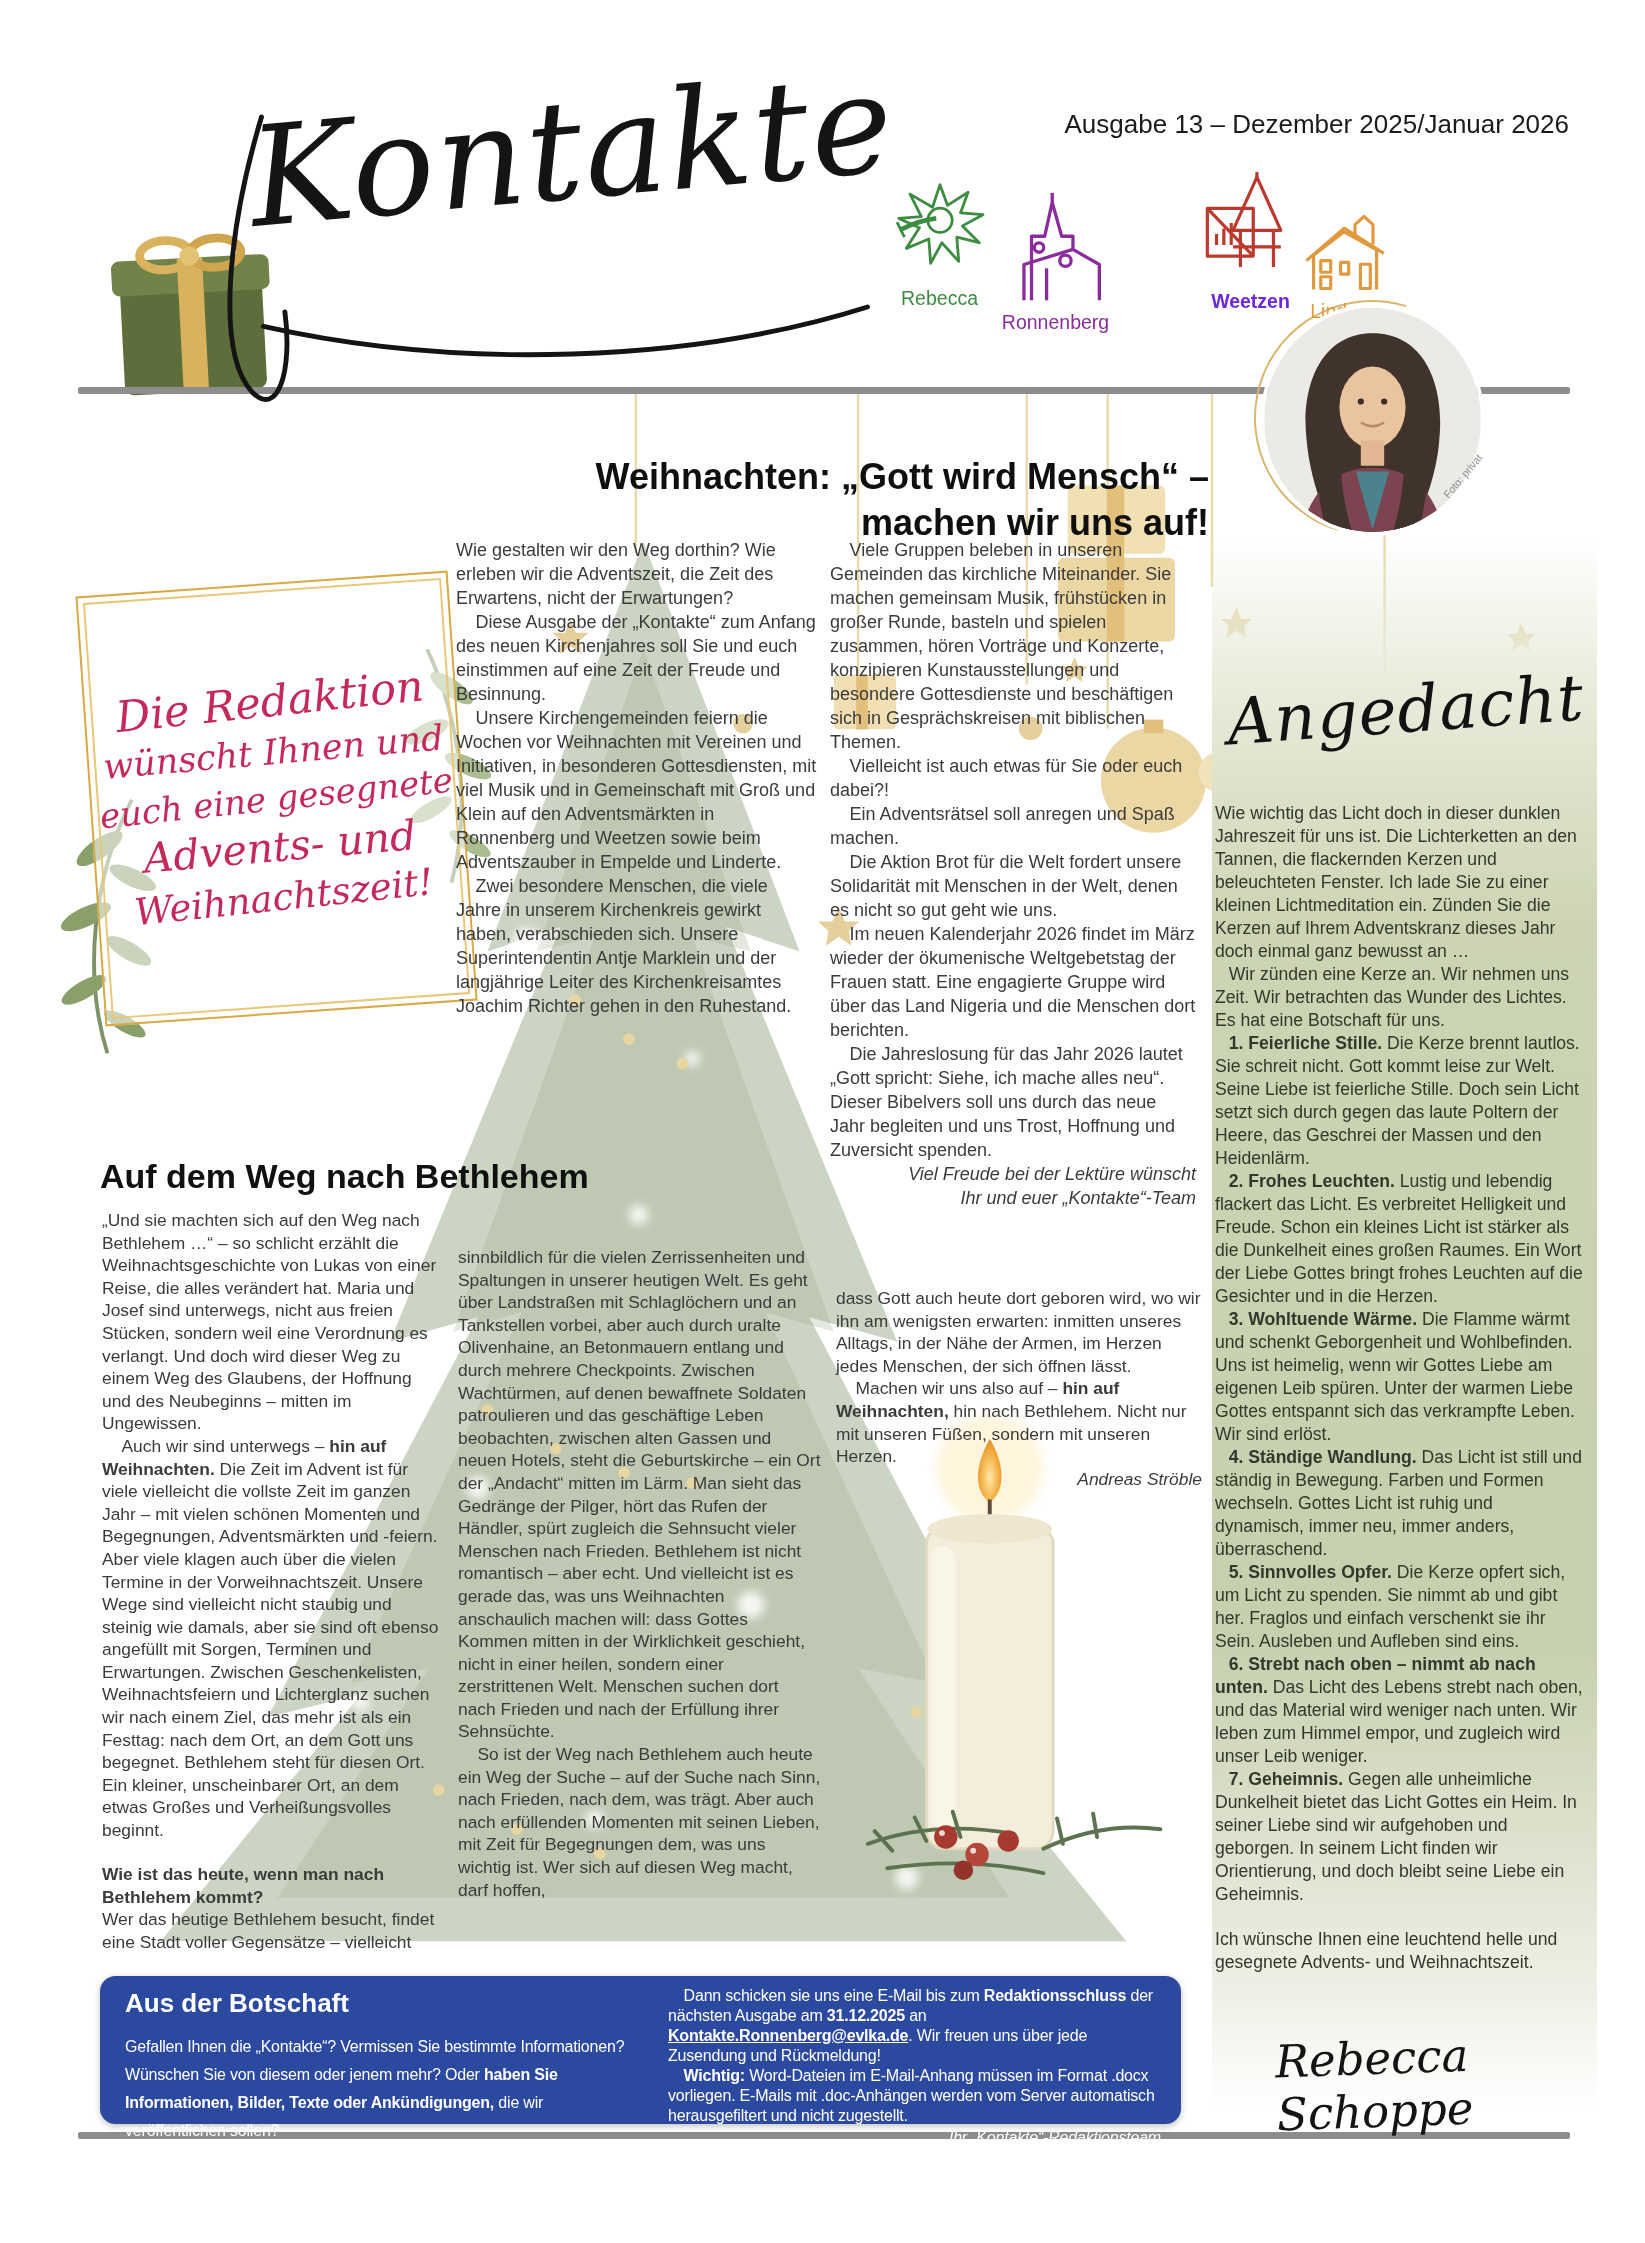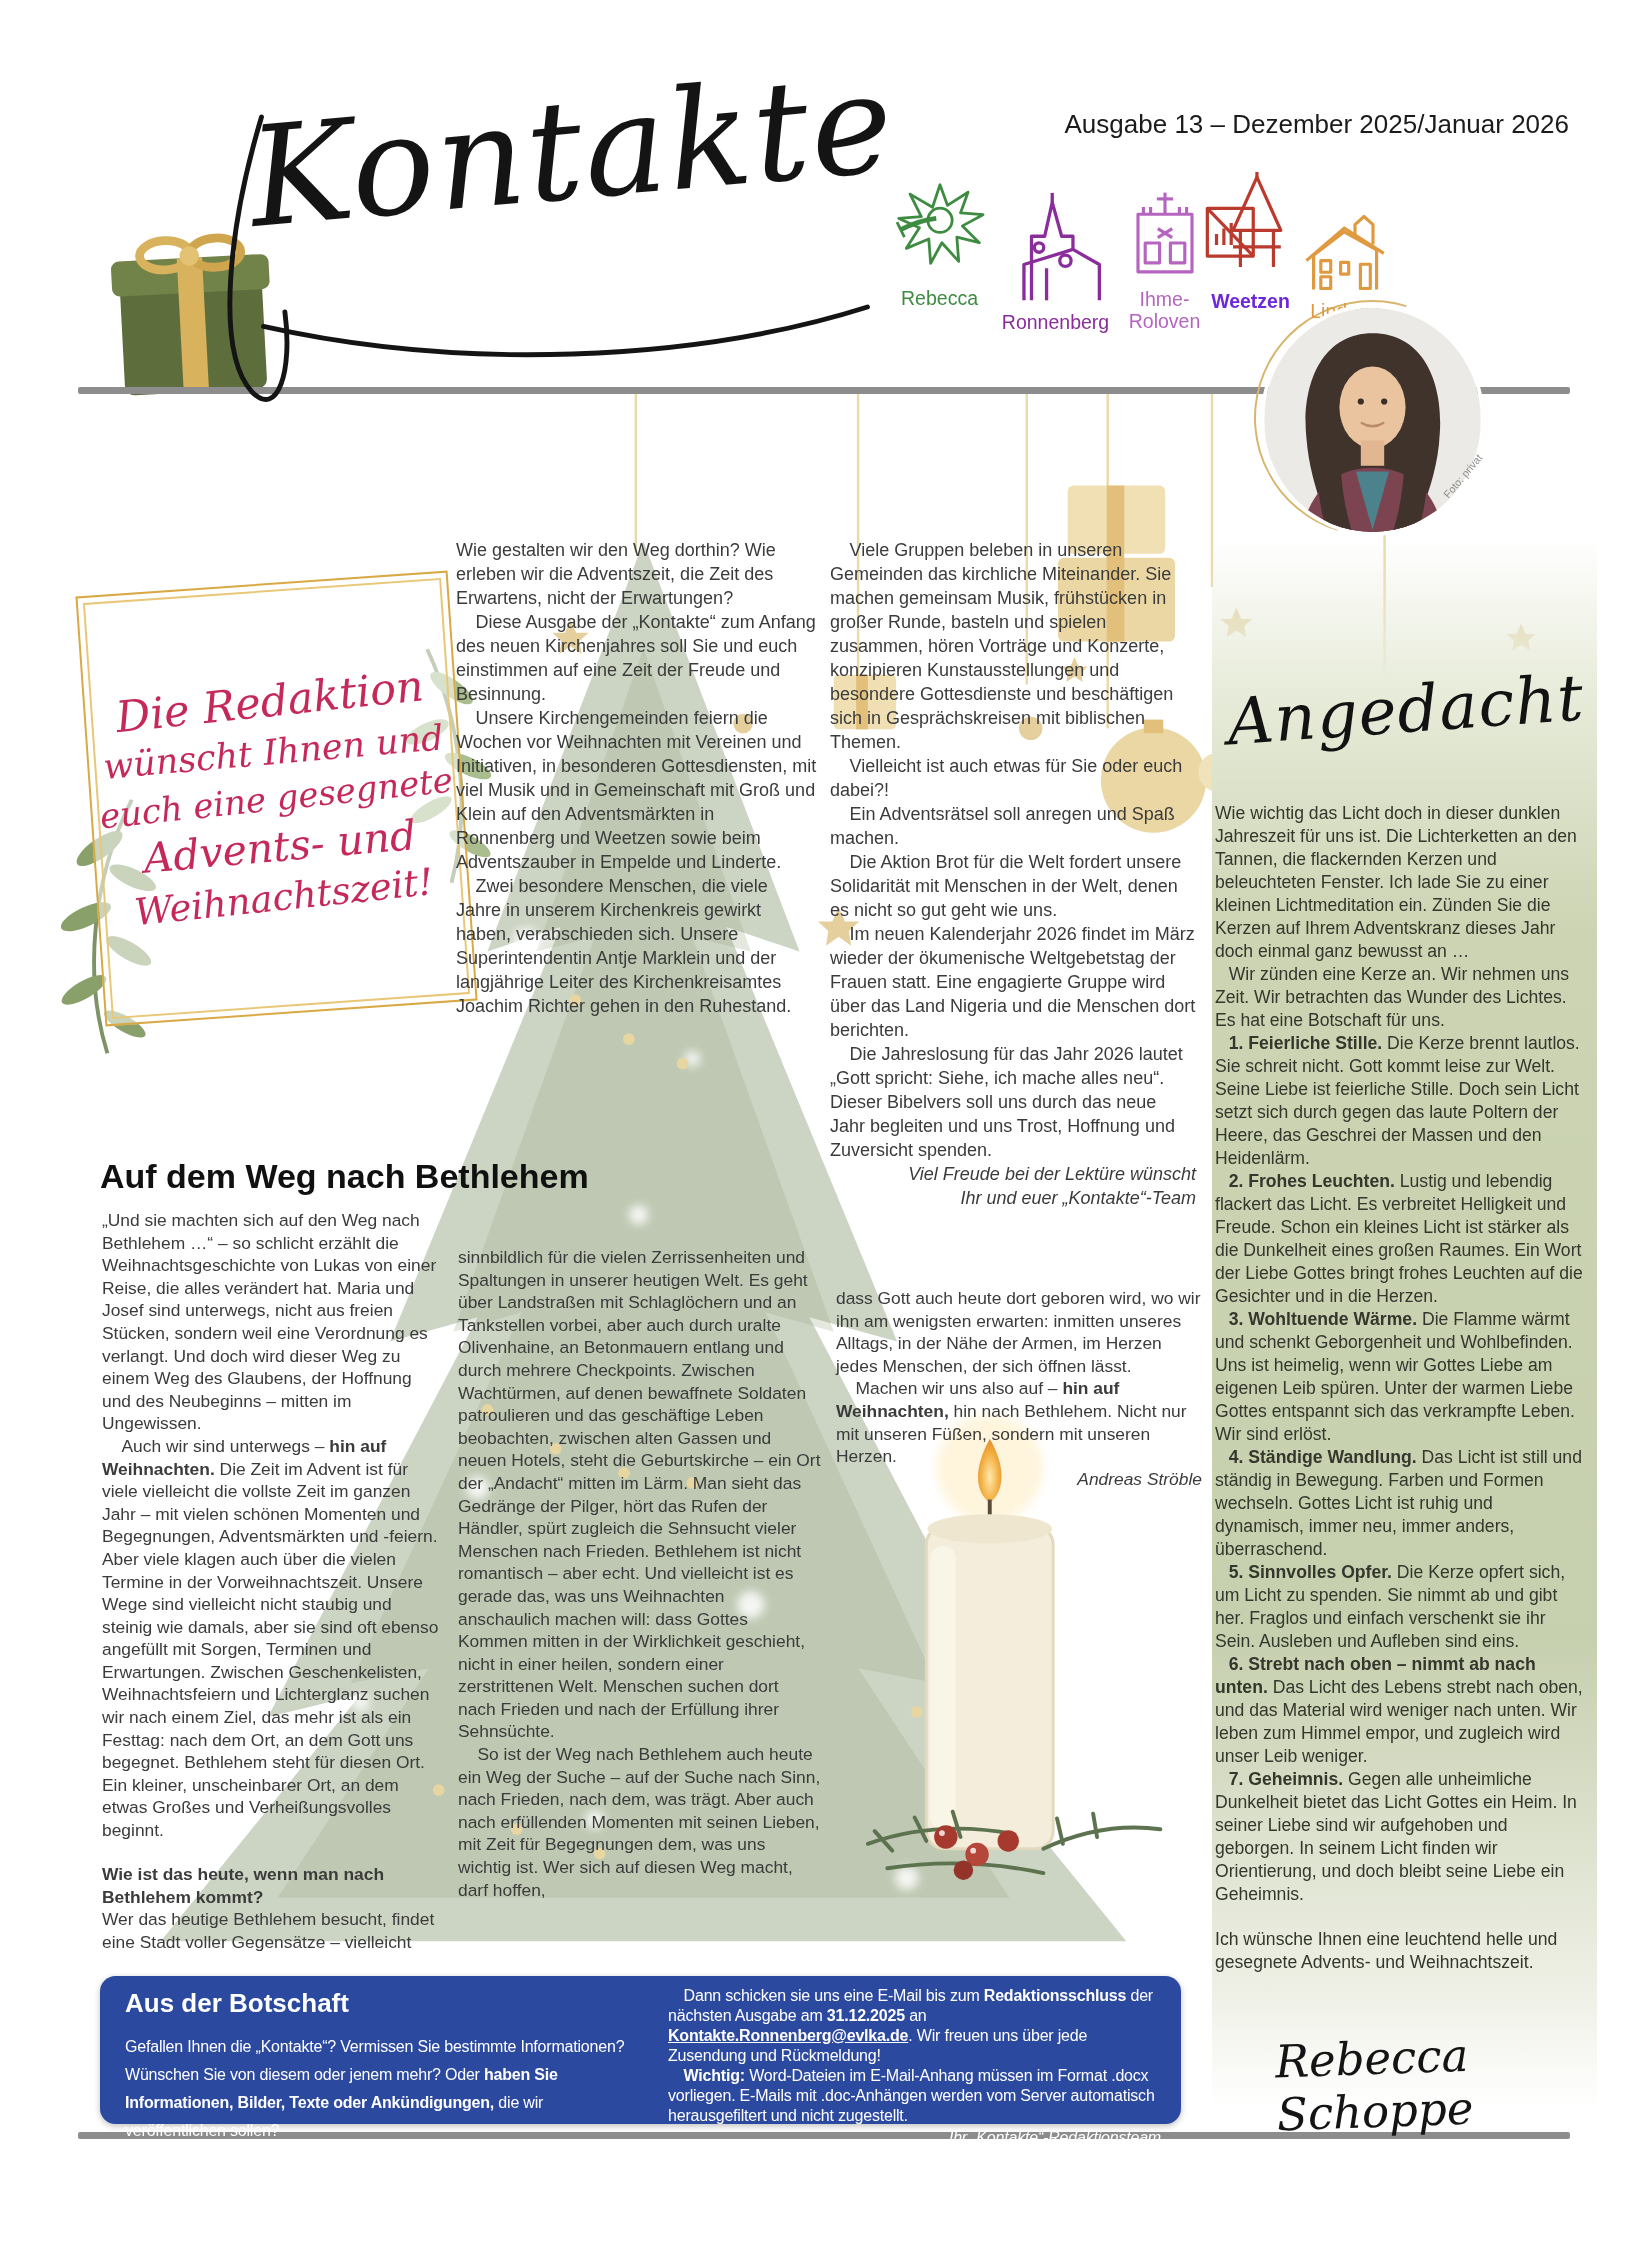--- a/index.html
+++ b/index.html
@@ -209,34 +209,20 @@
         <polyline points="26,116 26,48 40,48 48,12 58,48 70,48 70,62"></polyline>
         <line x1="48" y1="12" x2="48" y2="2"></line>
         <circle cx="34" cy="60" r="5"></circle>
         <polyline points="18,116 18,78 70,62 98,78 98,116"></polyline>
         <circle cx="62" cy="74" r="6"></circle>
         <line x1="42" y1="82" x2="42" y2="116"></line>
       </g>
     </svg>
     <div class="lab" style="color:#8a2d9b;">Ronnenberg</div>
   </div>
-  <div class="abs logo" style="left:1108px;top:185px;">
-    <svg width="90" height="98" viewBox="0 0 100 108">
-      <g stroke="#b565c0" fill="none" stroke-width="3.5" stroke-linejoin="round">
-        <rect x="20" y="32" width="60" height="64"></rect>
-        <line x1="50" y1="32" x2="50" y2="8"></line>
-          <line x1="41" y1="15" x2="59" y2="15"></line>
-        <rect x="28" y="64" width="16" height="22"></rect>
-          <rect x="56" y="64" width="16" height="22"></rect>
-        <path d="M26,32 v-8 M34,32 v-8 M66,32 v-8 M74,32 v-8"></path>
-        <path d="M42,48 l16,10 M58,48 l-16,10"></path>
-      </g>
-    </svg>
-    <div class="lab" style="color:#b565c0;">Ihme-Roloven</div>
-  </div>
   <div class="abs logo" style="left:1194px;top:172px;">
     <svg width="101" height="113" viewBox="0 0 110 120">
       <g stroke="#bb3a2e" fill="none" stroke-width="3.5" stroke-linejoin="round">
         <polygon points="62,4 88,62 36,62"></polygon>
         <line x1="62" y1="4" x2="62" y2="-2"></line>
         <rect x="8" y="38" width="50" height="52"></rect>
         <line x1="8" y1="38" x2="58" y2="90"></line>
         <path d="M18,78 v-12 M26,78 v-18 M34,78 v-24"></path>
         <path d="M44,62 v40 M80,62 v40 M36,80 h52"></path>
       </g>
@@ -282,20 +268,24 @@
     </g>
   </svg>
   <div class="abs blessing">
     <div class="bl-line bl-0">Die Redaktion</div>
     <div class="bl-line bl-1">wünscht Ihnen und</div>
     <div class="bl-line bl-2">euch eine gesegnete</div>
     <div class="bl-line bl-3">Advents- und</div>
     <div class="bl-line bl-4">Weihnachtszeit!</div>
   </div>
 
+  <div class="abs headline">
+    <div>Weihnachten: „Gott wird Mensch“ –</div>
+    <div>machen wir uns auf!</div>
+  </div>
 
   <div class="abs col intro-a">
     <p>Wie gestalten wir den Weg dorthin? Wie erleben wir die Adventszeit, die Zeit des Erwartens, nicht der Erwartungen?</p>
     <p class="ind">Diese Ausgabe der „Kontakte“ zum Anfang des neuen Kirchenjahres soll Sie und euch einstimmen auf eine Zeit der Freude und Besinnung.</p>
     <p class="ind">Unsere Kirchengemeinden feiern die Wochen vor Weihnachten mit Vereinen und Initiativen, in besonderen Gottesdiensten, mit viel Musik und in Gemeinschaft mit Groß und Klein auf den Adventsmärkten in Ronnenberg und Weetzen sowie beim Adventszauber in Empelde und Linderte.</p>
     <p class="ind">Zwei besondere Menschen, die viele Jahre in unserem Kirchenkreis gewirkt haben, verabschieden sich. Unsere Superintendentin Antje Marklein und der langjährige Leiter des Kirchenkreisamtes Joachim Richter gehen in den Ruhestand.</p>
   </div>
   <div class="abs col intro-b">
     <p class="ind">Viele Gruppen beleben in unseren Gemeinden das kirchliche Miteinander. Sie machen gemeinsam Musik, frühstücken in großer Runde, basteln und spielen zusammen, hören Vorträge und Konzerte, konzipieren Kunstausstellungen und besondere Gottesdienste und beschäftigen sich in Gesprächskreisen mit biblischen Themen.</p>
     <p class="ind">Vielleicht ist auch etwas für Sie oder euch dabei?!</p>

